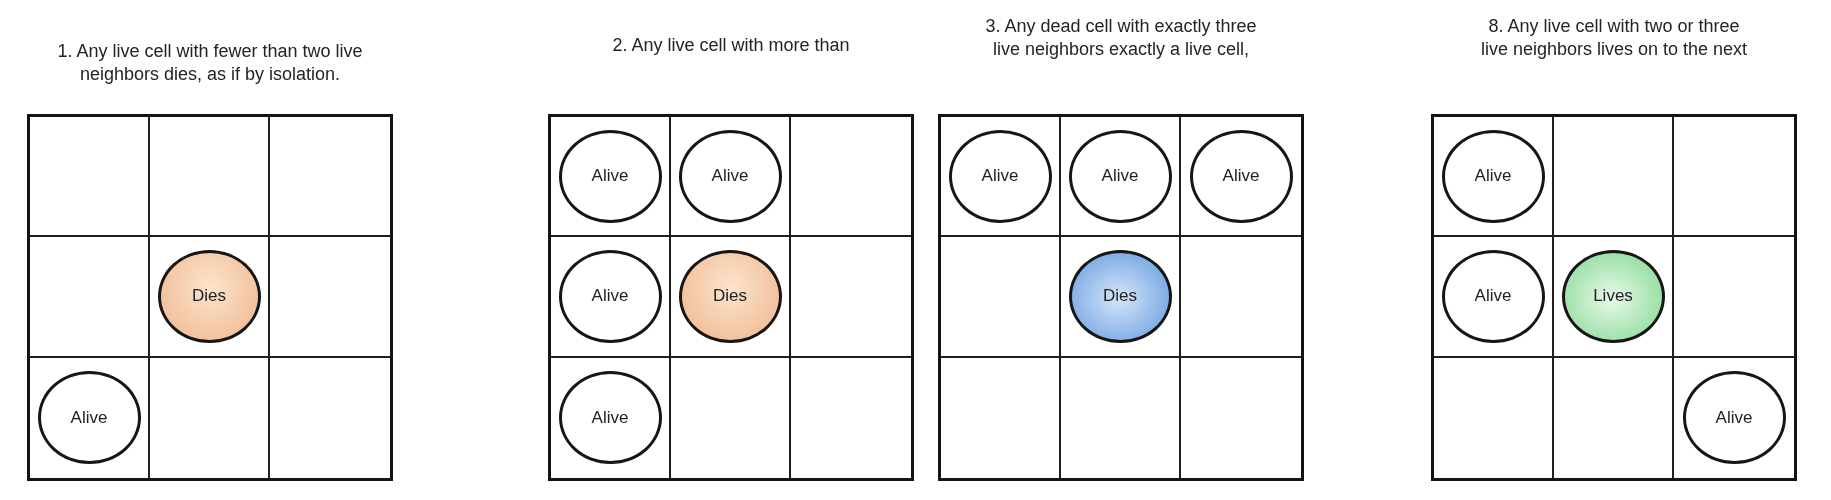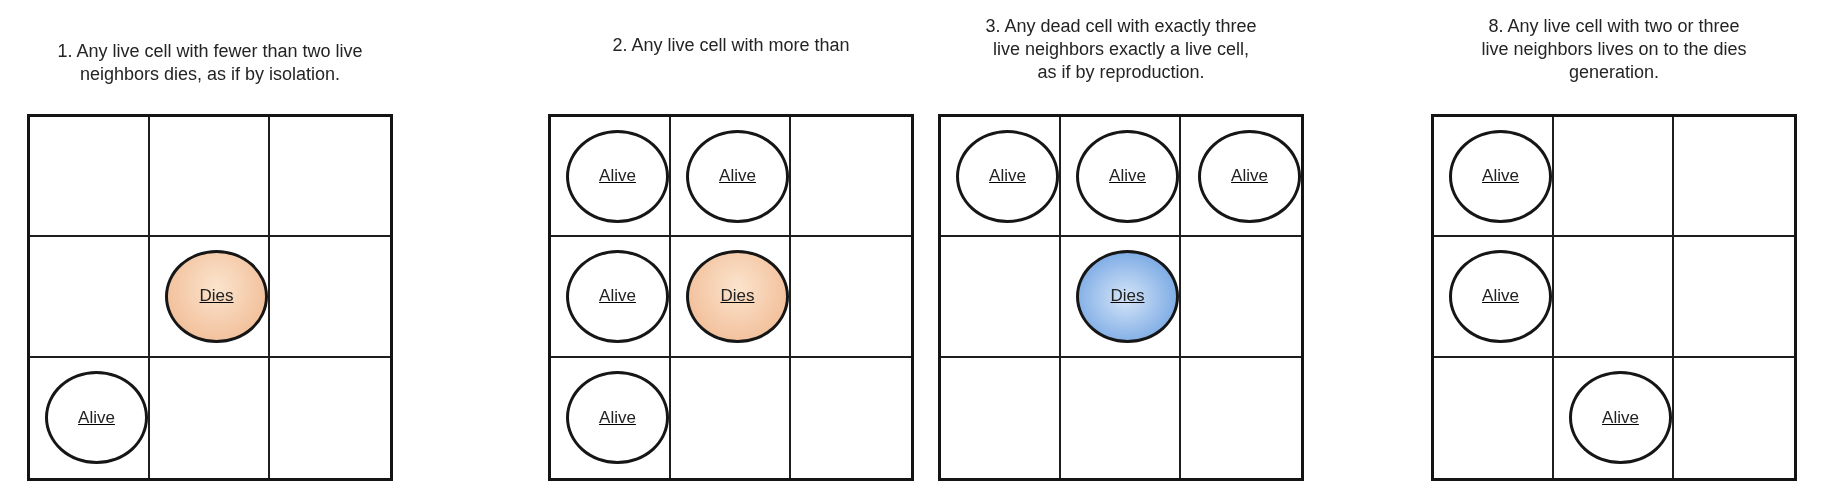--- a/index.html
+++ b/index.html
@@ -39,22 +39,21 @@
     background: #ffffff;
     display: grid;
     grid-template-columns: repeat(3, 1fr);
     grid-template-rows: repeat(3, 1fr);
   }
   .cell {
     border-right: 2px solid var(--grid-line);
     border-bottom: 2px solid var(--grid-line);
     display: flex;
     align-items: center;
-    justify-content: flex-end;
-    text-decoration: underline;
+    justify-content: center;
   }
   .cell:nth-child(3n) { border-right: none; }
   .cell:nth-child(n+7) { border-bottom: none; }
   .circle {
     width: 103px;
     height: 93px;
     border-radius: 50%;
     border: 3px solid #161616;
     display: flex;
     align-items: center;
@@ -127,21 +126,20 @@
       </div>
       <div class="cell"></div>
       <div class="cell"></div>
     </div>
   </div>
 
   <div class="panel panel3" style="left:938px; width:366px;">
     <div class="caption">
       <div>3. Any dead cell with exactly three</div>
       <div>live neighbors exactly a live cell,</div>
-      <div>as if by reproduction.</div>
     </div>
     <div class="grid">
       <div class="cell">
         <span class="circle state-alive">Alive</span>
       </div>
       <div class="cell">
         <span class="circle state-alive">Alive</span>
       </div>
       <div class="cell">
         <span class="circle state-alive">Alive</span>
@@ -153,31 +151,33 @@
       <div class="cell"></div>
       <div class="cell"></div>
       <div class="cell"></div>
       <div class="cell"></div>
     </div>
   </div>
 
   <div class="panel panel4" style="left:1431px; width:366px;">
     <div class="caption">
       <div>8. Any live cell with two or three</div>
-      <div>live neighbors lives on to the dies</div>
-      <div>generation.</div>
+      <div>live neighbors lives on to the next</div>
     </div>
     <div class="grid">
       <div class="cell">
         <span class="circle state-alive">Alive</span>
       </div>
       <div class="cell"></div>
       <div class="cell"></div>
       <div class="cell">
         <span class="circle state-alive">Alive</span>
+      </div>
+      <div class="cell">
+        <span class="circle state-lives">Lives</span>
       </div>
       <div class="cell"></div>
       <div class="cell"></div>
       <div class="cell"></div>
       <div class="cell">
         <span class="circle state-alive">Alive</span>
       </div>
     </div>
   </div>
 

